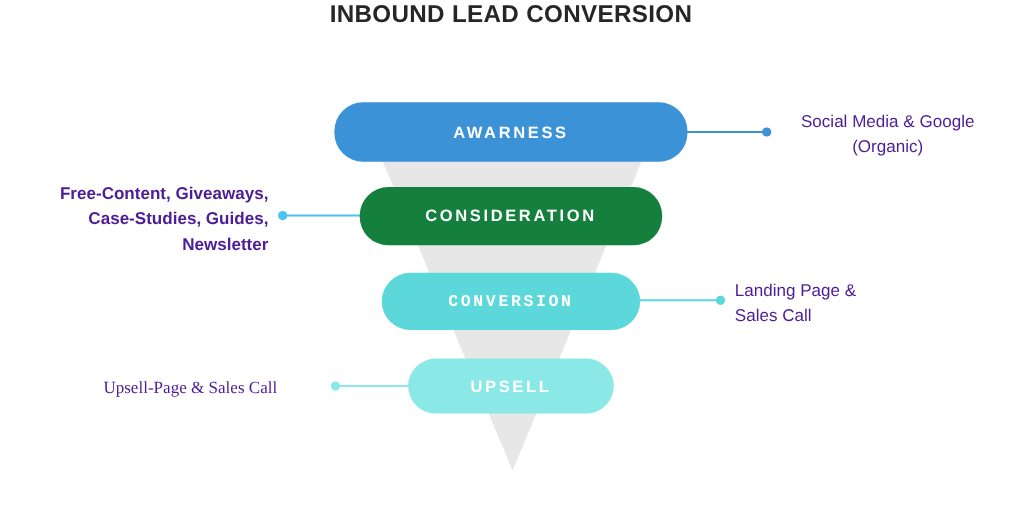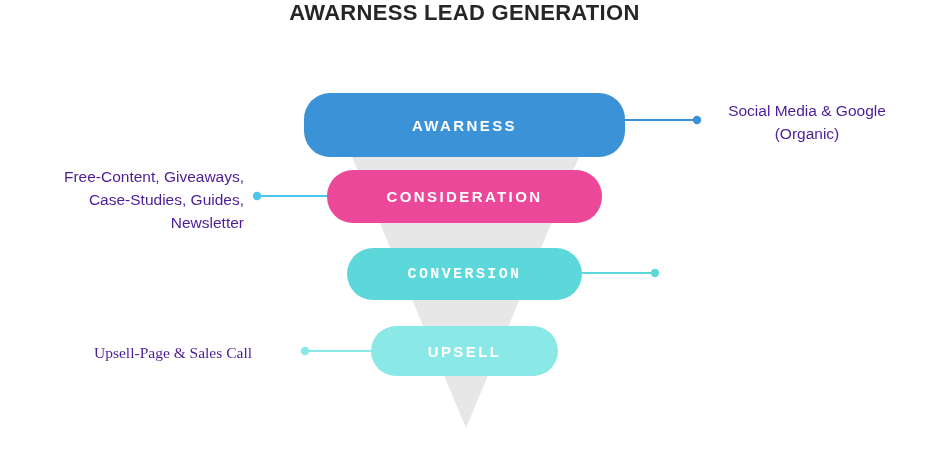--- a/index.html
+++ b/index.html
@@ -57,29 +57,29 @@
     font-size: 15px;
     letter-spacing: 2.4px;
     white-space: nowrap;
     text-align: center;
   }
 
   .stage-awareness {
     left: 304px;
     top: 93px;
     width: 321px;
-    height: 64px;
+    height: 54px;
     background: #3b92d6;
   }
   .stage-consideration {
     left: 327px;
     top: 170px;
     width: 275px;
     height: 53px;
-    background: #ec4899;
+    background: #15803d;
   }
   .stage-conversion {
     left: 347px;
     top: 248px;
     width: 235px;
     height: 52px;
     background: #5cd8da;
     font-family: Liberation Mono, monospace;
   }
   .stage-upsell {
@@ -112,41 +112,42 @@
     left: 707px;
     top: 99px;
     width: 200px;
     text-align: center;
   }
   .ann-consideration {
     left: 28px;
     top: 165px;
     width: 216px;
     text-align: right;
+    font-weight: bold;
   }
   .ann-conversion {
     left: 668px;
     top: 253px;
     width: 200px;
     text-align: left;
   }
   .ann-upsell {
     left: 94px;
     top: 341px;
     width: 200px;
     text-align: left;
     font-family: Liberation Serif, serif;
   }
 </style>
 </head>
 <body>
 
 <div id="canvas">
 
-  <div class="title">AWARNESS LEAD GENERATION</div>
+  <div class="title">INBOUND LEAD CONVERSION</div>
 
   <svg id="funnel-shape" viewBox="0 0 929 475" xmlns="http://www.w3.org/2000/svg">
     <polygon points="345,140 586,140 466,428" fill="#e7e7e7"></polygon>
   </svg>
 
   <svg id="connectors" viewBox="0 0 929 475" xmlns="http://www.w3.org/2000/svg">
 
     <line x1="620" y1="120" x2="696" y2="120" stroke="#3b92d6" stroke-width="1.8"></line>
     <circle cx="697" cy="120" r="4.2" fill="#3b92d6"></circle>
 
@@ -176,16 +177,18 @@
     <span class="stage-label">UPSELL</span>
   </div>
 
   <div class="annotation ann-awareness">Social Media &amp; Google
 (Organic)</div>
 
   <div class="annotation ann-consideration">Free-Content, Giveaways,
 Case-Studies, Guides,
 Newsletter</div>
 
+  <div class="annotation ann-conversion">Landing Page &amp;
+Sales Call</div>
 
   <div class="annotation ann-upsell">Upsell-Page &amp; Sales Call</div>
 
 </div>
 
 </body></html>

